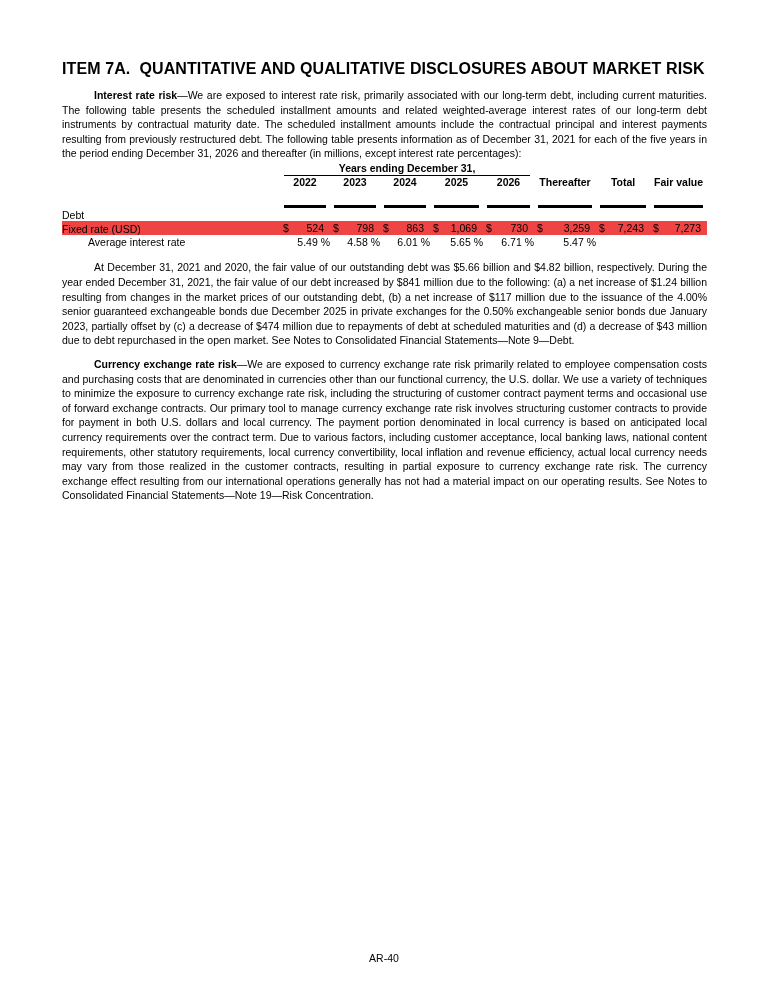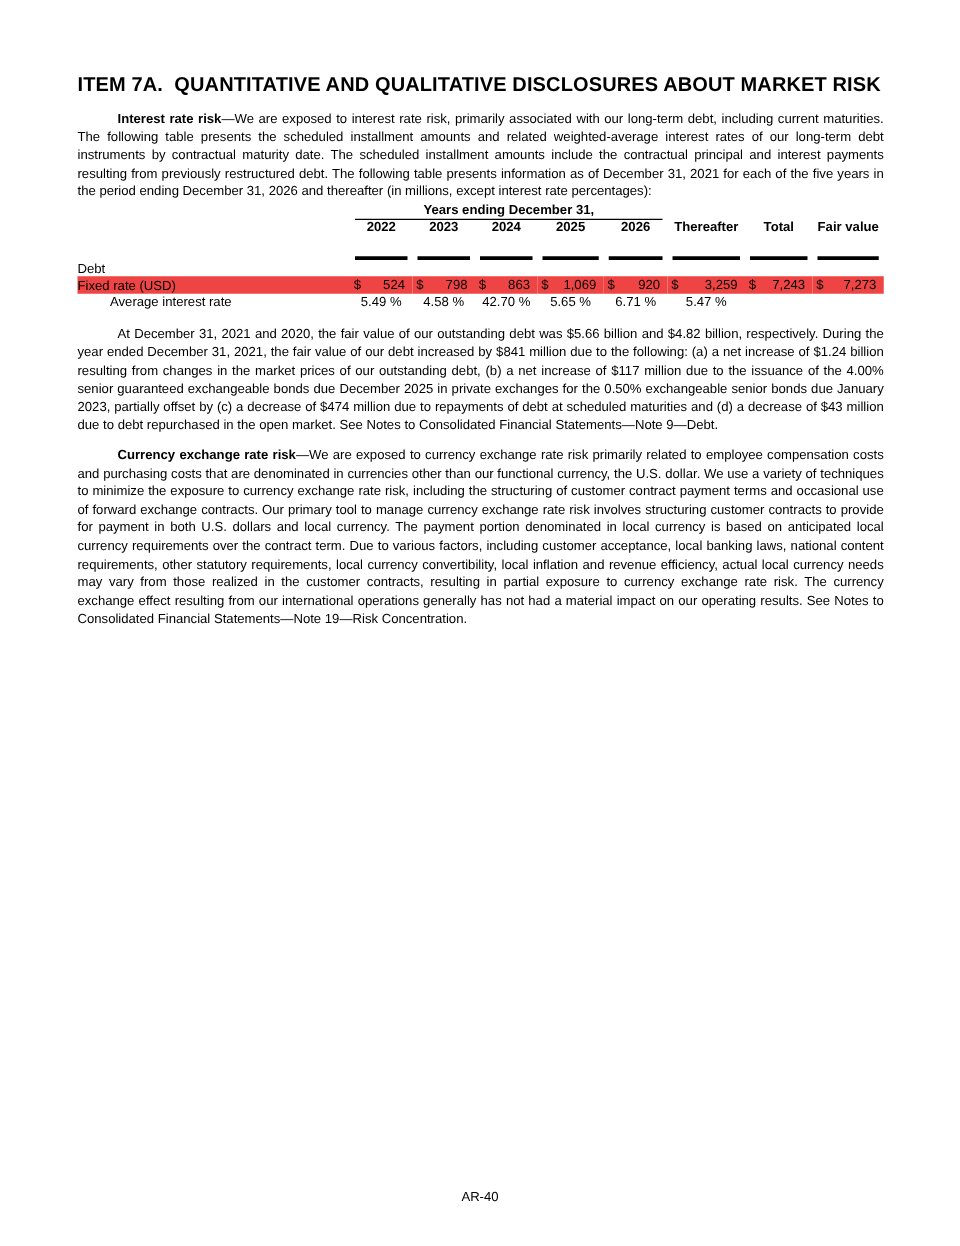--- a/index.html
+++ b/index.html
@@ -64,21 +64,21 @@
   .section-label { font-weight: bold; }
   tr.shaded { background: #ef4444; }
   td.lbl { text-align: left; }
   td.lbl.indent { padding-left: 26px; }
   td.num div {
     display: flex;
     justify-content: space-between;
     padding: 0 6px 1px 3px;
   }
   td.pct {
-    text-align: center;
+    text-align: right;
     padding-right: 0;
     padding-bottom: 1px;
   }
   .footer {
     position: absolute;
     bottom: 33px;
     left: 0;
     width: 100%;
     text-align: center;
     font-size: 10.5px;
@@ -167,21 +167,21 @@
             </td>
         <td class="num">
               <div>
                 <span>$</span>
                 <span>1,069</span>
               </div>
             </td>
         <td class="num">
               <div>
                 <span>$</span>
-                <span>920</span>
+                <span>730</span>
               </div>
             </td>
         <td class="num">
               <div>
                 <span>$</span>
                 <span>3,259</span>
               </div>
             </td>
         <td class="num">
               <div>
@@ -193,21 +193,21 @@
               <div>
                 <span>$</span>
                 <span>7,273</span>
               </div>
             </td>
       </tr>
       <tr>
         <td class="lbl indent">Average interest rate</td>
         <td class="pct">5.49 %</td>
         <td class="pct">4.58 %</td>
-        <td class="pct">42.70 %</td>
+        <td class="pct">6.01 %</td>
         <td class="pct">5.65 %</td>
         <td class="pct">6.71 %</td>
         <td class="pct">5.47 %</td>
         <td class="pct"></td>
         <td class="pct"></td>
       </tr>
     </tbody>
       </table>
 
     <p class="para" style="margin-top:12px">At December 31, 2021 and 2020, the fair value of our outstanding debt was $5.66 billion and $4.82 billion, respectively.  During the year ended December 31, 2021, the fair value of our debt increased by $841 million due to the following: (a) a net increase of $1.24 billion resulting from changes in the market prices of our outstanding debt, (b) a net increase of $117 million due to the issuance of the 4.00% senior guaranteed exchangeable bonds due December 2025 in private exchanges for the 0.50% exchangeable senior bonds due January 2023, partially offset by (c) a decrease of $474 million due to repayments of debt at scheduled maturities and (d) a decrease of $43 million due to debt repurchased in the open market.  See Notes to Consolidated Financial Statements—Note 9—Debt.</p>

